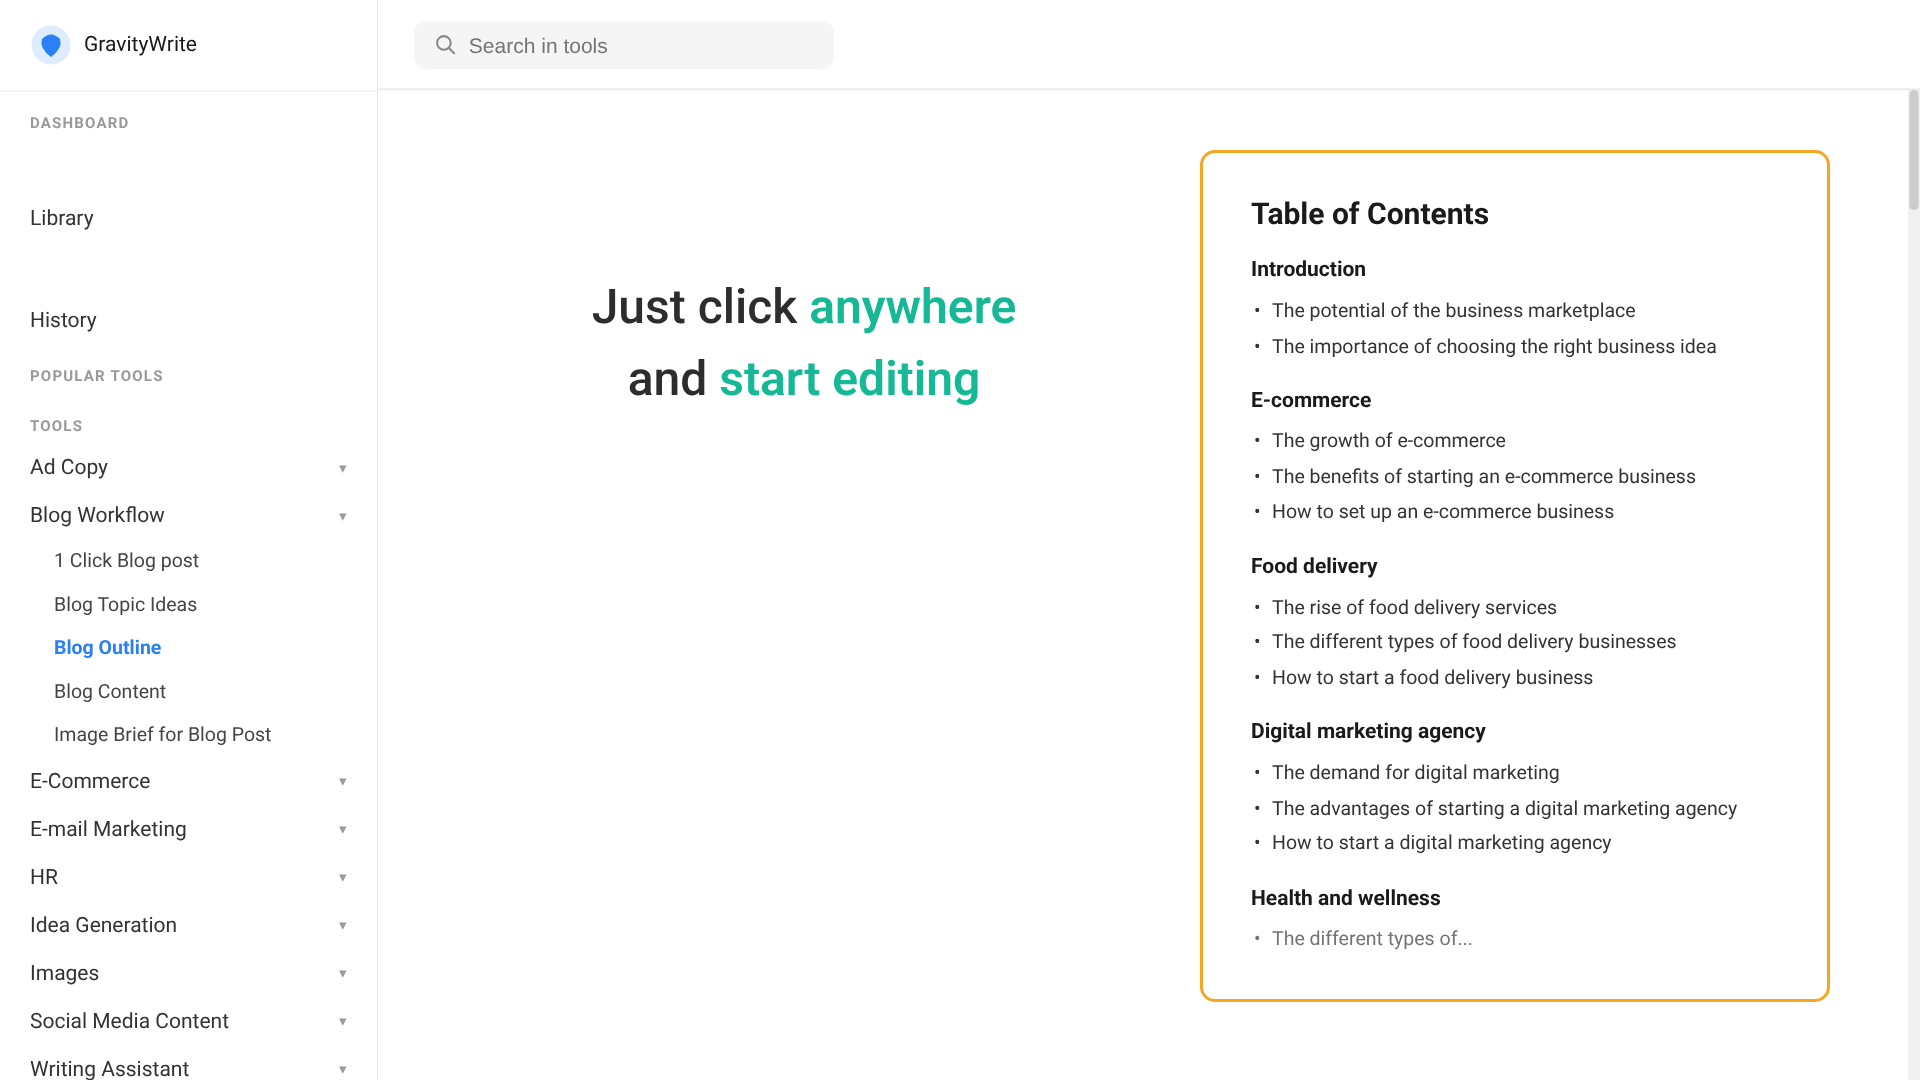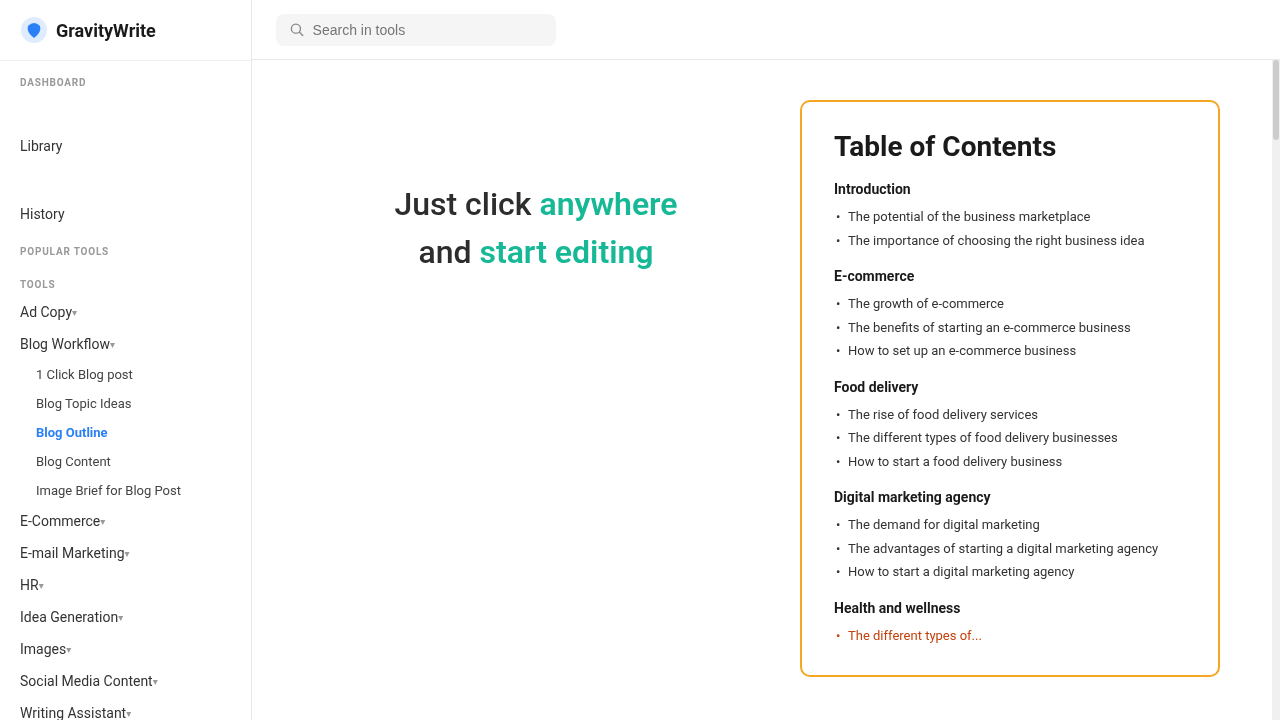--- a/index.html
+++ b/index.html
@@ -25,22 +25,22 @@
       gap: 8px;
       border-bottom: 1px solid #f0f0f0;
     }
 
     .logo-icon {
       width: 28px;
       height: 28px;
     }
 
     .logo-text {
-      font-size: 18px;
-      font-weight: 700;
+      font-size: 14px;
+      font-weight: 400;
       color: #1a1a1a;
     }
 
     .sidebar-section-label {
       font-size: 10px;
       font-weight: 700;
       color: #999;
       letter-spacing: 0.08em;
       padding: 16px 20px 6px;
       text-transform: uppercase;
@@ -53,21 +53,21 @@
       font-size: 14px;
       color: #333;
       cursor: pointer;
       gap: 8px;
       margin-top: 36px;
     }
 
     .sidebar-item-expandable {
       display: flex;
       align-items: center;
-      justify-content: flex-start;
+      justify-content: space-between;
       padding: 8px 20px;
       font-size: 14px;
       color: #333;
       cursor: pointer;
     }
 
     .sidebar-sub-item {
       display: flex;
       align-items: center;
       padding: 7px 20px 7px 36px;
@@ -162,21 +162,21 @@
       border: 2px solid #f5a623;
       border-radius: 10px;
       padding: 28px 32px;
       background: #fff;
       width: 420px;
       min-width: 380px;
       margin-left: 40px;
     }
 
     .toc-title {
-      font-size: 28px;
+      font-size: 20px;
       font-weight: 700;
       color: #1a1a1a;
       margin-bottom: 18px;
     }
 
     .toc-section-heading {
       font-size: 14px;
       font-weight: 700;
       color: #1a1a1a;
       margin: 16px 0 8px;
@@ -339,20 +339,20 @@
 
     <div>
       <div class="toc-section-heading">Digital marketing agency</div>
       <div class="toc-bullet">The demand for digital marketing</div>
       <div class="toc-bullet">The advantages of starting a digital marketing agency</div>
       <div class="toc-bullet">How to start a digital marketing agency</div>
     </div>
 
     <div>
       <div class="toc-section-heading">Health and wellness</div>
-      <div class="toc-bullet" style="color:#c2410c;">The different types of...</div>
+      <div class="toc-bullet" style="color:#737373;">The different types of...</div>
     </div>
   </div>
 
   <div class="scrollbar-track">
     <div class="scrollbar-thumb"></div>
   </div>
 </div>
 
 </body></html>

